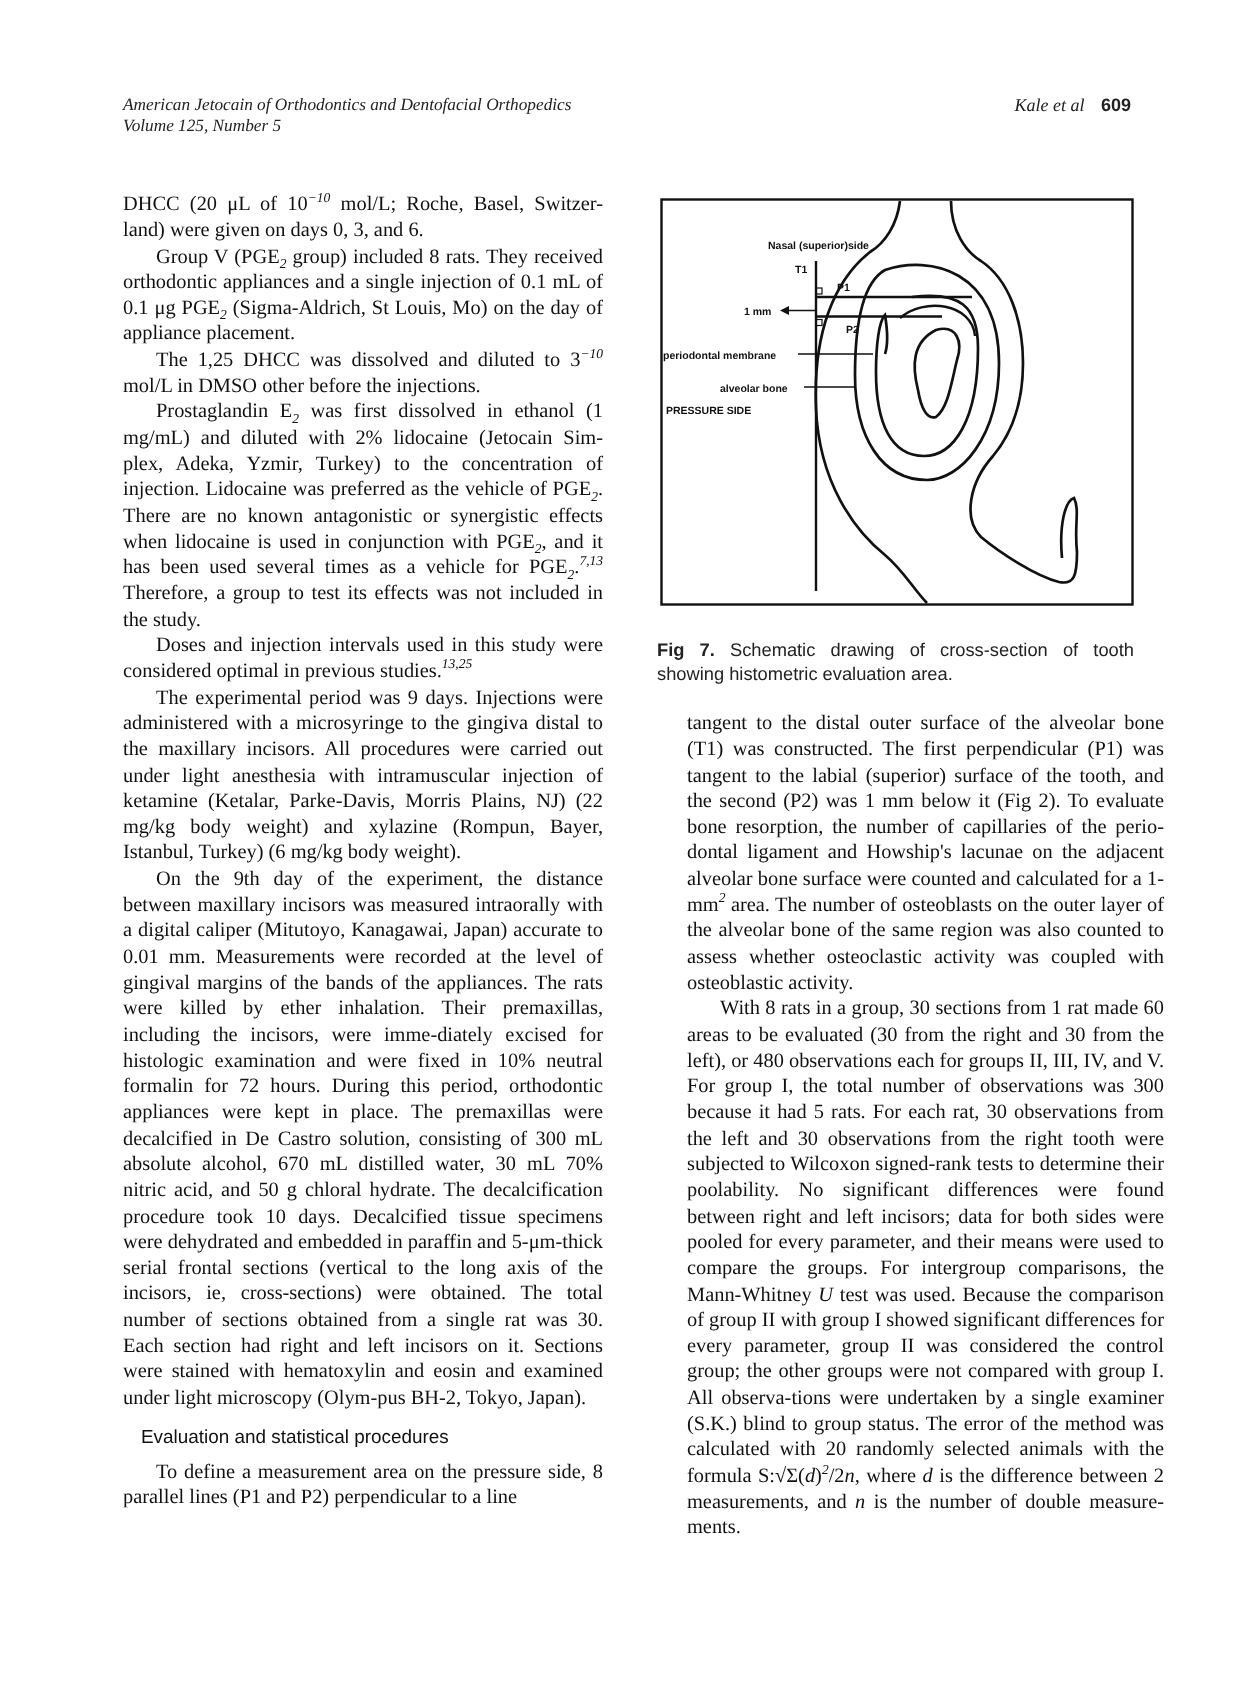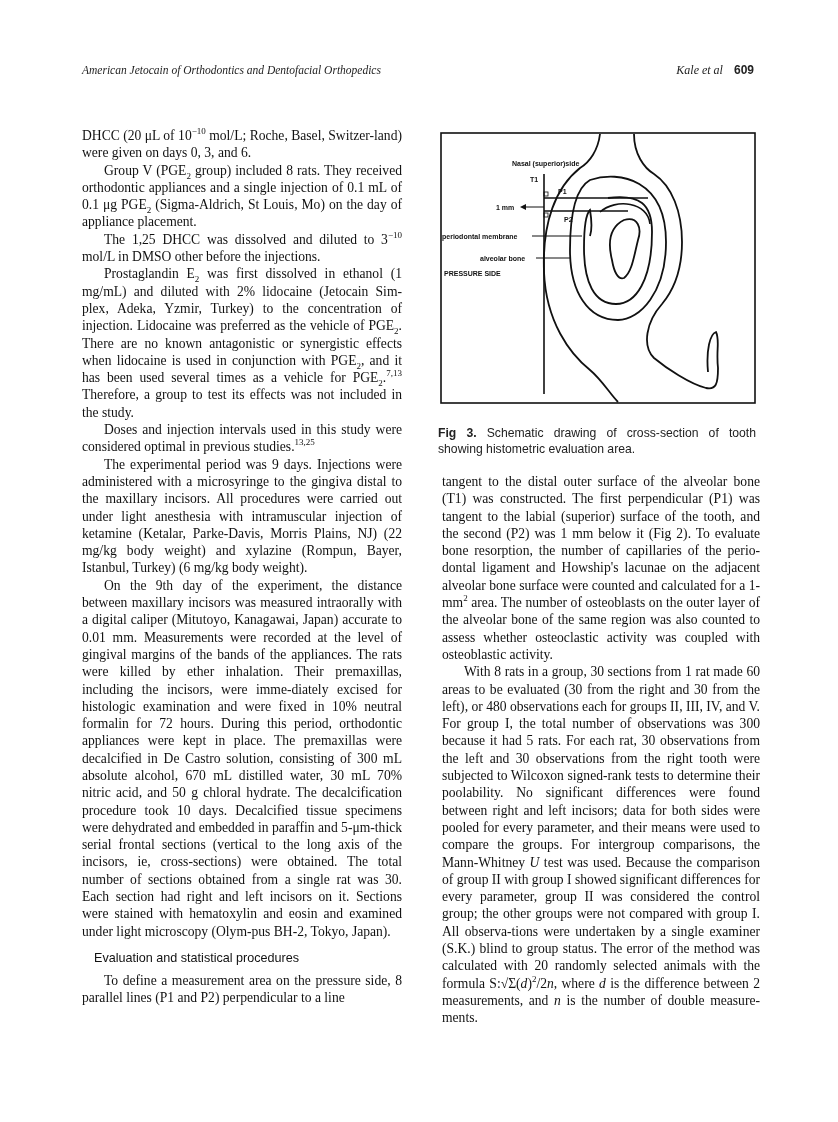--- a/index.html
+++ b/index.html
@@ -3,35 +3,36 @@
 <meta charset="utf-8">
 <style>
   html, body { margin: 0; padding: 0; background: #ffffff; }
   body { width: 838px; height: 1122px; position: relative; overflow: hidden; color: #111; }
   .header-left { position: absolute; left: 82px; top: 63px; font-family: "Liberation Serif", serif; font-style: italic; font-size: 11.5px; line-height: 14px; color: #222; }
   .header-right { position: absolute; right: 84px; top: 63px; font-family: "Liberation Serif", serif; font-size: 12px; color: #222; }
   .header-right .auth { font-style: italic; margin-right: 8px; }
   .header-right .pg { font-family: "Liberation Sans", sans-serif; font-weight: bold; font-size: 12px; text-align: right; }
   .col { position: absolute; font-family: "Liberation Serif", serif; font-size: 13.6px; line-height: 17.3px; text-align: justify; color: #111; }
   .col-left { left: 82px; top: 127px; width: 320px; }
-  .col-right { left: 442px; top: 473px; width: 318px; }
+  .col-right { left: 458px; top: 473px; width: 318px; }
   .col p { margin: 0; text-indent: 22px; }
   .col p.noindent { text-indent: 0; }
   .col h3 { font-family: "Liberation Sans", sans-serif; font-weight: normal; font-size: 12.6px; margin: 10px 0 6px 12px; text-indent: 0; line-height: 16px; }
-  sub, sup { font-size: 9px; line-height: 0; }
+  sub, sup { font-size: 9px; line-height: 0; font-style: italic; }
   .figure { position: absolute; left: 440px; top: 132px; width: 316px; height: 272px; }
   .caption { position: absolute; left: 438px; top: 426px; width: 318px; font-family: "Liberation Sans", sans-serif; font-size: 12.2px; line-height: 15.5px; color: #222; text-align: justify; }
   .caption b { font-weight: bold; }
   .fig-label { font-family: "Liberation Sans", sans-serif; font-size: 7px; font-weight: bold; fill: #111; }
 </style>
 </head>
 <body>
 
 <div class="header-left">
   <div>American Jetocain of Orthodontics and Dentofacial Orthopedics</div>
+  <div>Volume 125, Number 5</div>
 </div>
 <div class="header-right">
   <span class="auth">Kale et al</span>
   <span class="pg">609</span>
 </div>
 
 <div class="col col-left">
   <p class="noindent"><span>DHCC (20 μL of 10</span><sup>−10</sup><span> mol/L; Roche, Basel, Switzer-land) were given on days 0, 3, and 6.</span></p>
   <p><span>Group V (PGE</span><sub>2</sub><span> group) included 8 rats. They received orthodontic appliances and a single injection of 0.1 mL of 0.1 μg PGE</span><sub>2</sub><span> (Sigma-Aldrich, St Louis, Mo) on the day of appliance placement.</span></p>
   <p><span>The 1,25 DHCC was dissolved and diluted to 3</span><sup>−10</sup><span> mol/L in DMSO other before the injections.</span></p>
@@ -72,19 +73,19 @@
     <text class="fig-label" x="118" y="62">P1</text>
     <text class="fig-label" x="124" y="90">P2</text>
     <text class="fig-label" x="56" y="78">1 mm</text>
     <text class="fig-label" x="2" y="107">periodontal membrane</text>
     <text class="fig-label" x="40" y="129">alveolar bone</text>
     <text class="fig-label" x="4" y="144">PRESSURE SIDE</text>
   </svg>
 </div>
 
 <div class="caption">
-  <b>Fig 3.</b><span> Schematic drawing of cross-section of tooth showing histometric evaluation area.</span>
+  <b>Fig 7.</b><span> Schematic drawing of cross-section of tooth showing histometric evaluation area.</span>
 </div>
 
 <div class="col col-right">
   <p class="noindent"><span>tangent to the distal outer surface of the alveolar bone (T1) was constructed. The first perpendicular (P1) was tangent to the labial (superior) surface of the tooth, and the second (P2) was 1 mm below it (Fig 2). To evaluate bone resorption, the number of capillaries of the perio-dontal ligament and Howship's lacunae on the adjacent alveolar bone surface were counted and calculated for a 1-mm</span><sup>2</sup><span> area. The number of osteoblasts on the outer layer of the alveolar bone of the same region was also counted to assess whether osteoclastic activity was coupled with osteoblastic activity.</span></p>
   <p><span>With 8 rats in a group, 30 sections from 1 rat made 60 areas to be evaluated (30 from the right and 30 from the left), or 480 observations each for groups II, III, IV, and V. For group I, the total number of observations was 300 because it had 5 rats. For each rat, 30 observations from the left and 30 observations from the right tooth were subjected to Wilcoxon signed-rank tests to determine their poolability. No significant differences were found between right and left incisors; data for both sides were pooled for every parameter, and their means were used to compare the groups. For intergroup comparisons, the Mann-Whitney </span><i>U</i><span> test was used. Because the comparison of group II with group I showed significant differences for every parameter, group II was considered the control group; the other groups were not compared with group I. All observa-tions were undertaken by a single examiner (S.K.) blind to group status. The error of the method was calculated with 20 randomly selected animals with the formula S:√Σ(</span><i>d</i><span>)</span><sup>2</sup><span>/2</span><i>n</i><span>, where </span><i>d</i><span> is the difference between 2 measurements, and </span><i>n</i><span> is the number of double measure-ments.</span></p>
 </div>
 
 </body></html>

